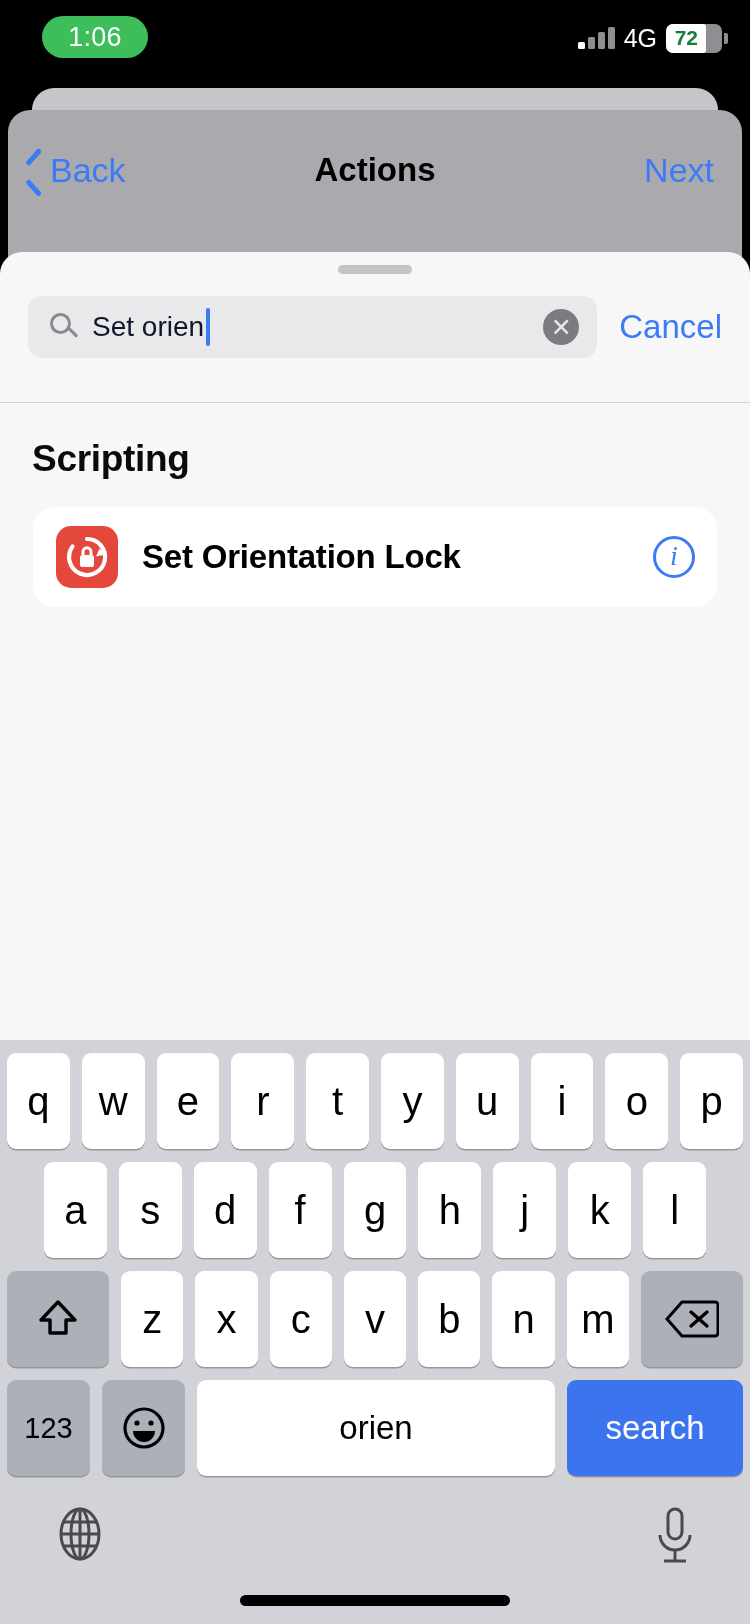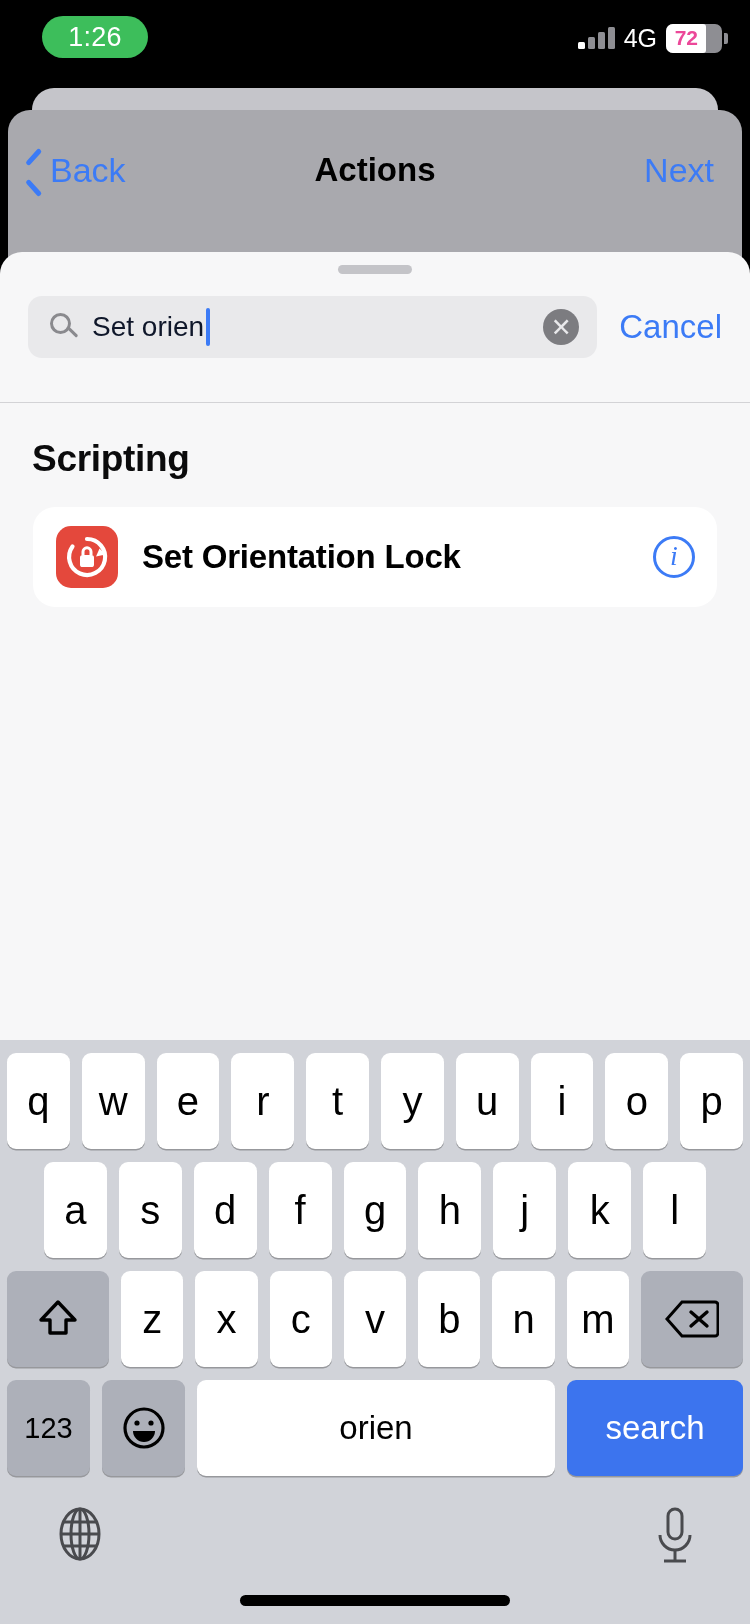--- a/index.html
+++ b/index.html
@@ -39,21 +39,21 @@
   .net { color: #fff; font-size: 25px; font-weight: 400; line-height: 1; }
   .battery {
     position: relative; width: 56px; height: 29px;
     border-radius: 7px; background: #8E8E93; overflow: visible;
   }
   .battery .fill {
     position: absolute; left: 0; top: 0; bottom: 0; width: 72%;
     background: #fff; border-radius: 7px 3px 3px 7px;
     display: flex; align-items: center; justify-content: center;
   }
-  .battery .fill span { color: #ec4899; font-size: 21px; font-weight: 700; letter-spacing: -.3px; }
+  .battery .fill span { color: #15803d; font-size: 21px; font-weight: 700; letter-spacing: -.3px; }
   .battery .cap {
     position: absolute; right: -6px; top: 9px; width: 4px; height: 11px;
     background: #8E8E93; border-radius: 0 2px 2px 0;
   }
 
   
   .card-back {
     position: absolute; top: 88px; left: 32px; width: 686px; height: 120px;
     background: #C5C5CA; border-radius: 22px 22px 0 0; z-index: 5;
   }
@@ -205,21 +205,21 @@
     width: 270px; height: 11px; border-radius: 6px; background: #000;
   }
 </style>
 </head>
 <body>
 
 <div class="phone">
 
   <div class="statusbar">
     <div class="time-pill">
-      <span>1:26</span>
+      <span>1:06</span>
     </div>
     <div class="status-right">
       <div class="signal">
         <i class="on"></i>
           <i></i>
           <i></i>
           <i></i>
       </div>
       <div class="net">4G</div>
       <div class="battery">

